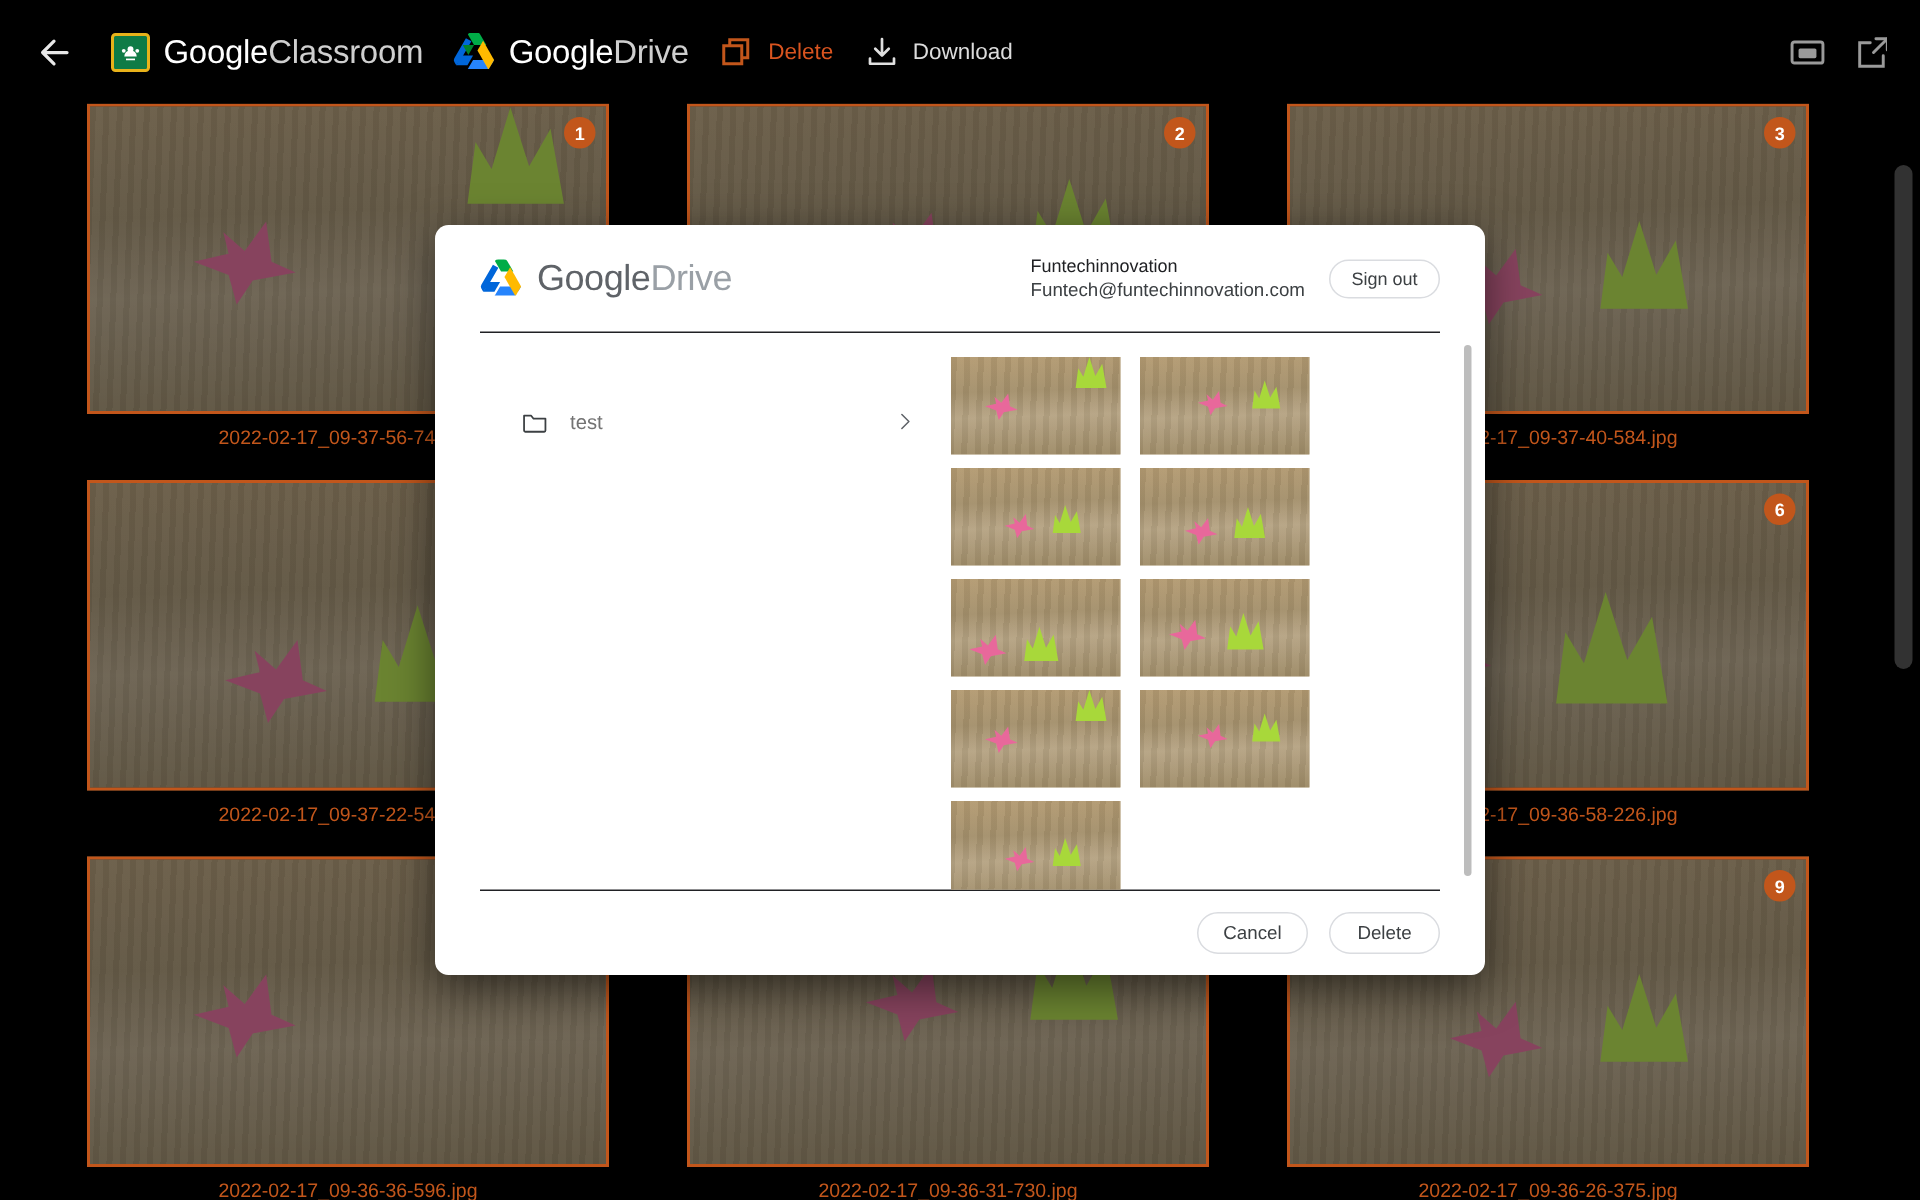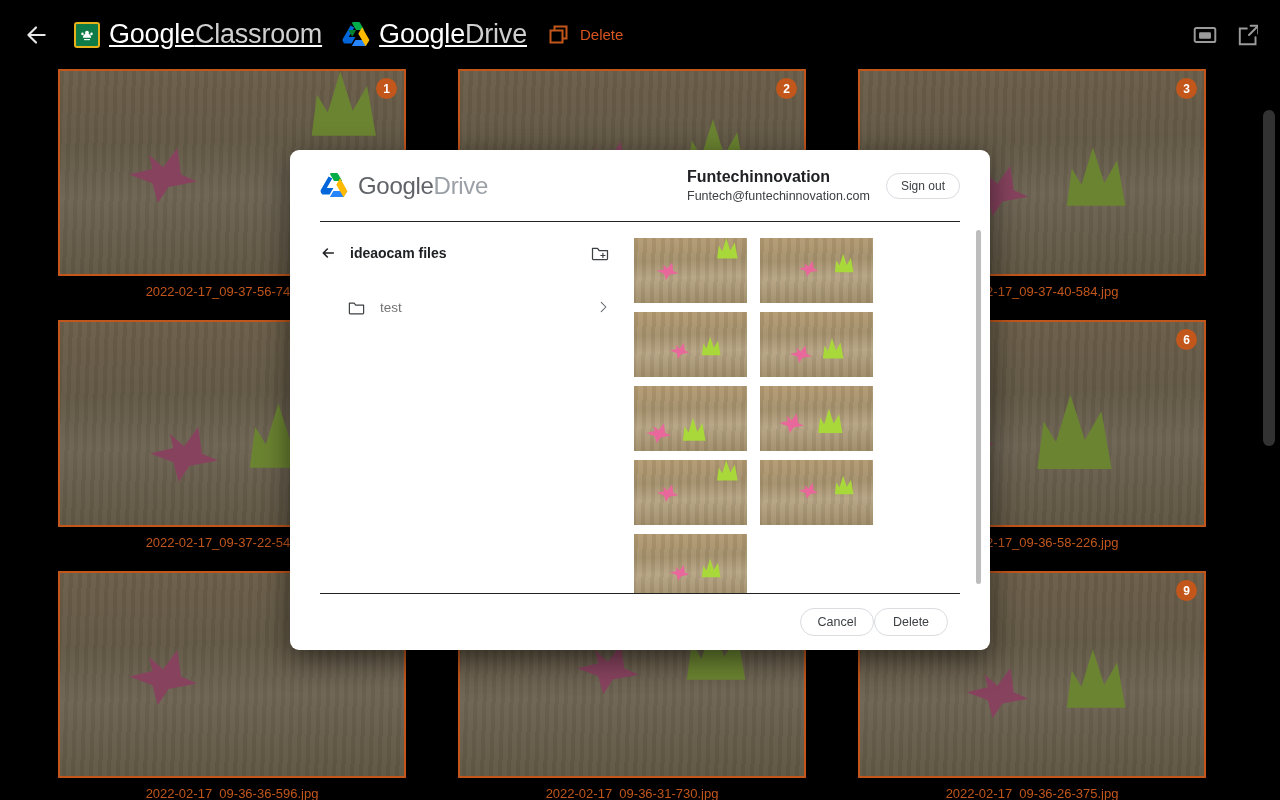--- a/index.html
+++ b/index.html
@@ -52,24 +52,23 @@
     width: 26px; height: 26px;
     border-radius: 3px;
     background: #0f7b46;
     border: 2px solid #e8b21a;
     display: flex; align-items: center; justify-content: center;
     flex: none;
   }
   .logo-classroom svg { width: 18px; height: 18px; }
 
   .brandtext {
-    font-size: 27px;
+    font-size: 22px;
     letter-spacing: -0.2px;
     color: #ffffff;
-    text-decoration: underline;
   }
   .brandtext .light { color: #cfcfcf; }
 
   .logo-drive { width: 28px; height: 26px; flex: none; }
 
   .tb-action-label {
     font-size: 15px;
     color: #dcdcdc;
   }
   .tb-action-label.accent { color: #d9541f; }
@@ -190,21 +189,21 @@
   .dlg-brandtext { font-size: 24px; color: #5f6368; letter-spacing: -0.3px; }
   .dlg-brandtext .g { color: #5f6368; }
   .dlg-brandtext .d { color: #9aa0a6; }
 
   .dlg-acct {
     margin-left: auto;
     text-align: left;
     line-height: 1.35;
     padding-right: 16px;
   }
-  .acct-name { font-size: 16px; font-weight: bold; color: #202124; }
+  .acct-name { font-size: 12px; font-weight: normal; color: #202124; }
   .acct-mail { font-size: 12.5px; color: #3c4043; }
 
   .signout-btn {
     border: 1px solid #dadce0;
     border-radius: 16px;
     height: 26px;
     padding: 0 14px;
     background: #fff;
     font-size: 12px;
     color: #3c4043;
@@ -273,21 +272,22 @@
     background: #bdbdbd;
   }
 
   .dlg-footer-sep { height: 1px; background: #202124; margin: 0 30px; flex: none; }
   .dlg-footer {
     height: 56px;
     flex: none;
     display: flex;
     align-items: center;
     justify-content: flex-end;
-    padding-right: 42px;
+    gap: 14px;
+    padding-right: 30px;
   }
   .pill {
     border: 1px solid #dadce0;
     border-radius: 16px;
     height: 28px;
     min-width: 74px;
     padding: 0 14px;
     background: #fff;
     font-size: 12.5px;
     color: #3c4043;
@@ -338,20 +338,26 @@
     </div>
 
     <div class="tb-item">
       <svg class="icn" viewBox="0 0 24 24">
         <rect x="7.5" y="3.5" width="12" height="12" fill="none" stroke="#c2561b" stroke-width="2"></rect>
         <rect x="3.5" y="7.5" width="12" height="12" fill="#000" stroke="#c2561b" stroke-width="2"></rect>
       </svg>
       <span class="tb-action-label accent">Delete</span>
     </div>
 
+    <div class="tb-item">
+      <svg class="icn" viewBox="0 0 24 24">
+        <path d="M12 3v11M12 14l-4.5-4.5M12 14l4.5-4.5M4 16v3.5h16V16" fill="none" stroke="#e0e0e0" stroke-width="1.8" stroke-linecap="round" stroke-linejoin="round"></path>
+      </svg>
+      <span class="tb-action-label">Download</span>
+    </div>
 
 
     <div class="tb-right">
       <span>
         <svg viewBox="0 0 24 24">
           <rect x="2.5" y="5.5" width="19" height="13" rx="1.5" fill="none" stroke="#9a9a9a" stroke-width="1.8"></rect>
           <rect x="6.5" y="9.5" width="11" height="6" rx="1" fill="#9a9a9a"></rect>
         </svg>
       </span>
       <span>
@@ -568,34 +574,20 @@
       </div>
 
       <button class="signout-btn">Sign out</button>
     </div>
 
     <div class="dlg-divider"></div>
 
     <div class="dlg-body">
 
       <div class="dlg-left">
-        <div class="breadcrumb-row">
-          <span class="bc-back">
-            <svg viewBox="0 0 24 24">
-              <path d="M20 12H5M5 12l6-6M5 12l6 6" fill="none" stroke="#202124" stroke-width="2.4" stroke-linecap="round" stroke-linejoin="round"></path>
-            </svg>
-          </span>
-          <span class="bc-title">ideaocam files</span>
-          <span class="newfolder-icon">
-            <svg viewBox="0 0 24 24">
-              <path d="M3 6.5h6l2 2.5h10V19a1 1 0 0 1-1 1H4a1 1 0 0 1-1-1z" fill="none" stroke="#3c4043" stroke-width="1.5" stroke-linejoin="round"></path>
-              <path d="M13 15h5M15.5 12.5v5" stroke="#3c4043" stroke-width="1.4" stroke-linecap="round"></path>
-            </svg>
-          </span>
-        </div>
         <div id="folder-list">
             <div class="folder-row">
               <span class="folder-icon"><svg viewBox="0 0 24 24">
                   <path d="M3 6.5h6l2 2.5h10V19a1 1 0 0 1-1 1H4a1 1 0 0 1-1-1z" fill="none" stroke="#3c4043" stroke-width="1.5" stroke-linejoin="round"></path>
                 </svg></span>
               <span class="folder-name">test</span>
               <span class="folder-chev"><svg viewBox="0 0 24 24">
                   <path d="M9 4l8 8-8 8" fill="none" stroke="#5f6368" stroke-width="1.8" stroke-linecap="round" stroke-linejoin="round"></path>
                 </svg></span>
             </div>

